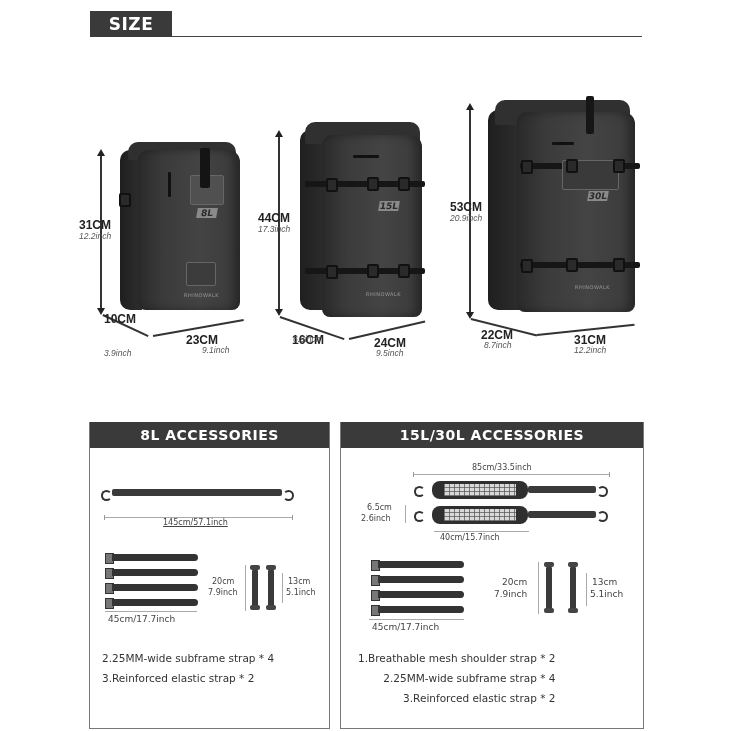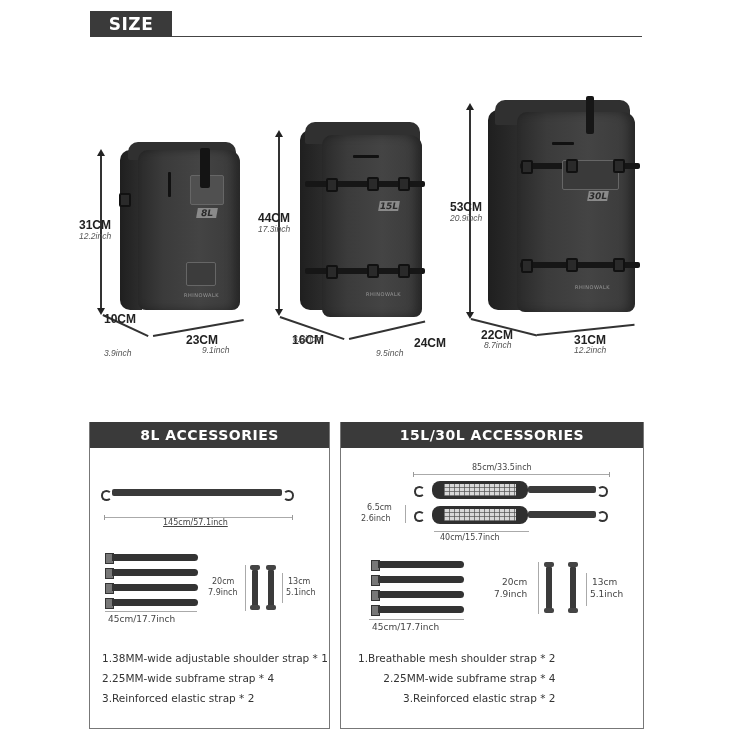--- a/index.html
+++ b/index.html
@@ -100,21 +100,21 @@
   <div class="bag-buckle" style="left:326px; top:265px;"></div>
   <div class="bag-buckle" style="left:367px; top:264px;"></div>
   <div class="bag-buckle" style="left:398px; top:264px;"></div>
   <div class="bag-label" style="left:379px; top:201px; width:20px; height:10px;">15L</div>
   <div class="bag-brand" style="left:366px; top:291px;">RHINOWALK</div>
 
   <div class="diag" style="left:280px; top:316px; width:68px; transform:rotate(19deg);"></div>
   <div class="diag" style="left:349px; top:338px; width:78px; transform:rotate(-13deg);"></div>
   <div class="dim-cm" style="left:292px; top:333px;">16CM</div>
   <div class="dim-in" style="left:293px; top:334px;">6.3inch</div>
-  <div class="dim-cm" style="left:374px; top:336px;margin-left:40px;">24CM</div>
+  <div class="dim-cm" style="left:374px; top:336px;">24CM</div>
   <div class="dim-in" style="left:376px; top:348px;">9.5inch</div>
 </div>
 
 <div>
   <div class="vline" style="left:469px; top:106px; height:210px;"></div>
   <div class="arrow-up" style="left:466px; top:103px;"></div>
   <div class="arrow-down" style="left:466px; top:312px;"></div>
   <div class="dim-cm" style="left:450px; top:200px;">53CM</div>
   <div class="dim-in" style="left:450px; top:213px;">20.9inch</div>
 
@@ -172,21 +172,20 @@
 <div class="elastic" style="left:252px; top:570px; height:36px;"></div>
 <div class="elastic-end" style="left:250px; top:605px;"></div>
 <div class="elastic-end" style="left:266px; top:565px;"></div>
 <div class="elastic" style="left:268px; top:570px; height:36px;"></div>
 <div class="elastic-end" style="left:266px; top:605px;"></div>
 <div class="meas-v" style="left:282px; top:573px; height:30px;"></div>
 <div class="small-lbl" style="left:288px; top:577px;">13cm</div>
 <div class="small-lbl" style="left:286px; top:588px;">5.1inch</div>
 
 <div class="item-list" style="left:102px; top:648px;">
-  <div>1.38MM-wide adjustable shoulder strap * 1</div>
   <div>2.25MM-wide subframe strap * 4</div>
   <div>3.Reinforced elastic strap * 2</div>
 </div>
 
 <div class="panel" style="left:340px; top:422px; width:304px; height:307px;"></div>
 <div class="panel-head" style="left:341px; top:422px; width:302px; height:26px;">15L/30L ACCESSORIES</div>
 
 <div class="meas-h" style="left:413px; top:474px; width:196px;"></div>
 <div class="tick-v" style="left:413px; top:472px;"></div>
 <div class="tick-v" style="left:609px; top:472px;"></div>

